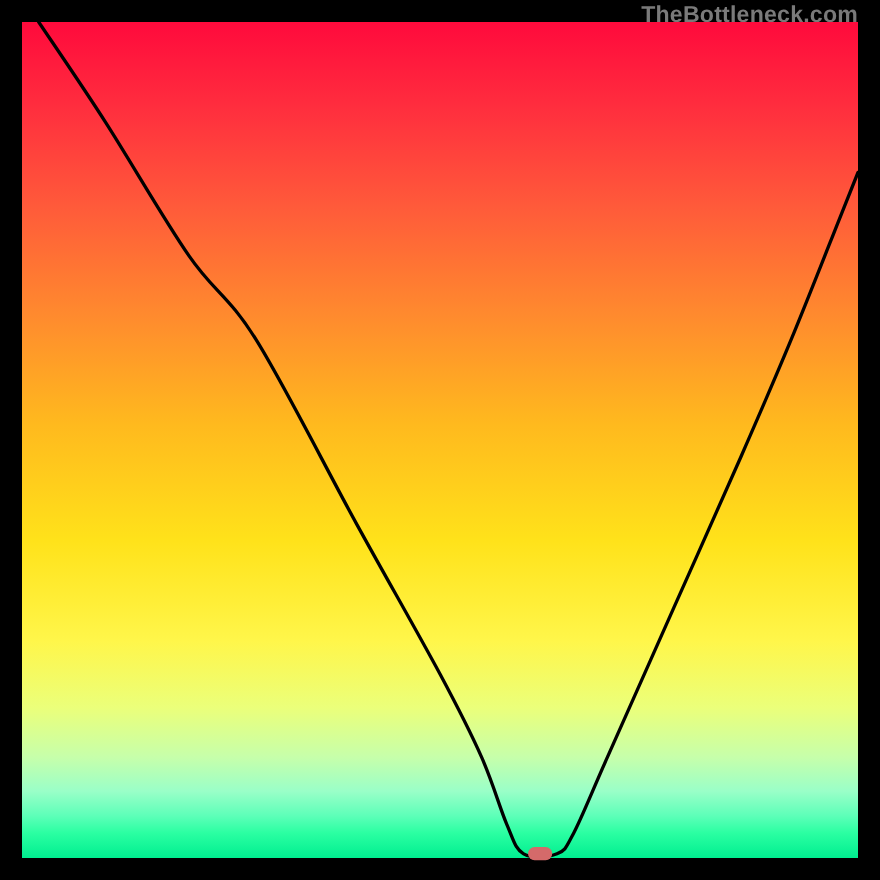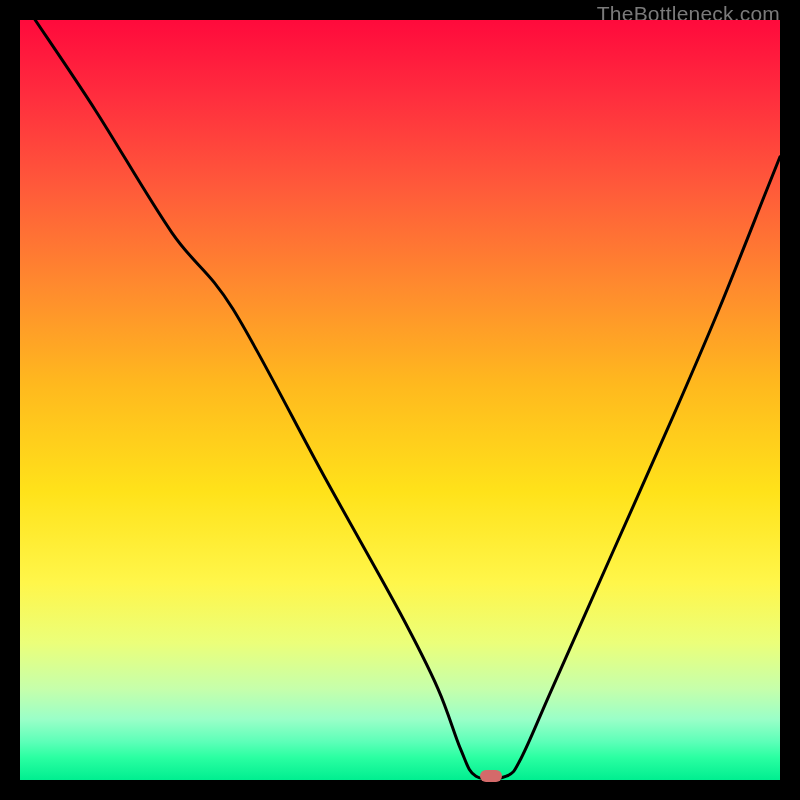--- a/index.html
+++ b/index.html
@@ -39,21 +39,21 @@
       #00ee90 100%
     );
     box-sizing: border-box;
   }
   .watermark {
     position: absolute;
     top: 2px;
     right: 20px;
     color: #7a7a7a;
     font-size: 21px;
-    font-weight: 400;
+    font-weight: 700;
     letter-spacing: 0.2px;
     user-select: none;
   }
   svg.curve {
     position: absolute;
     left: 0;
     top: 0;
     width: 760px;
     height: 760px;
   }

